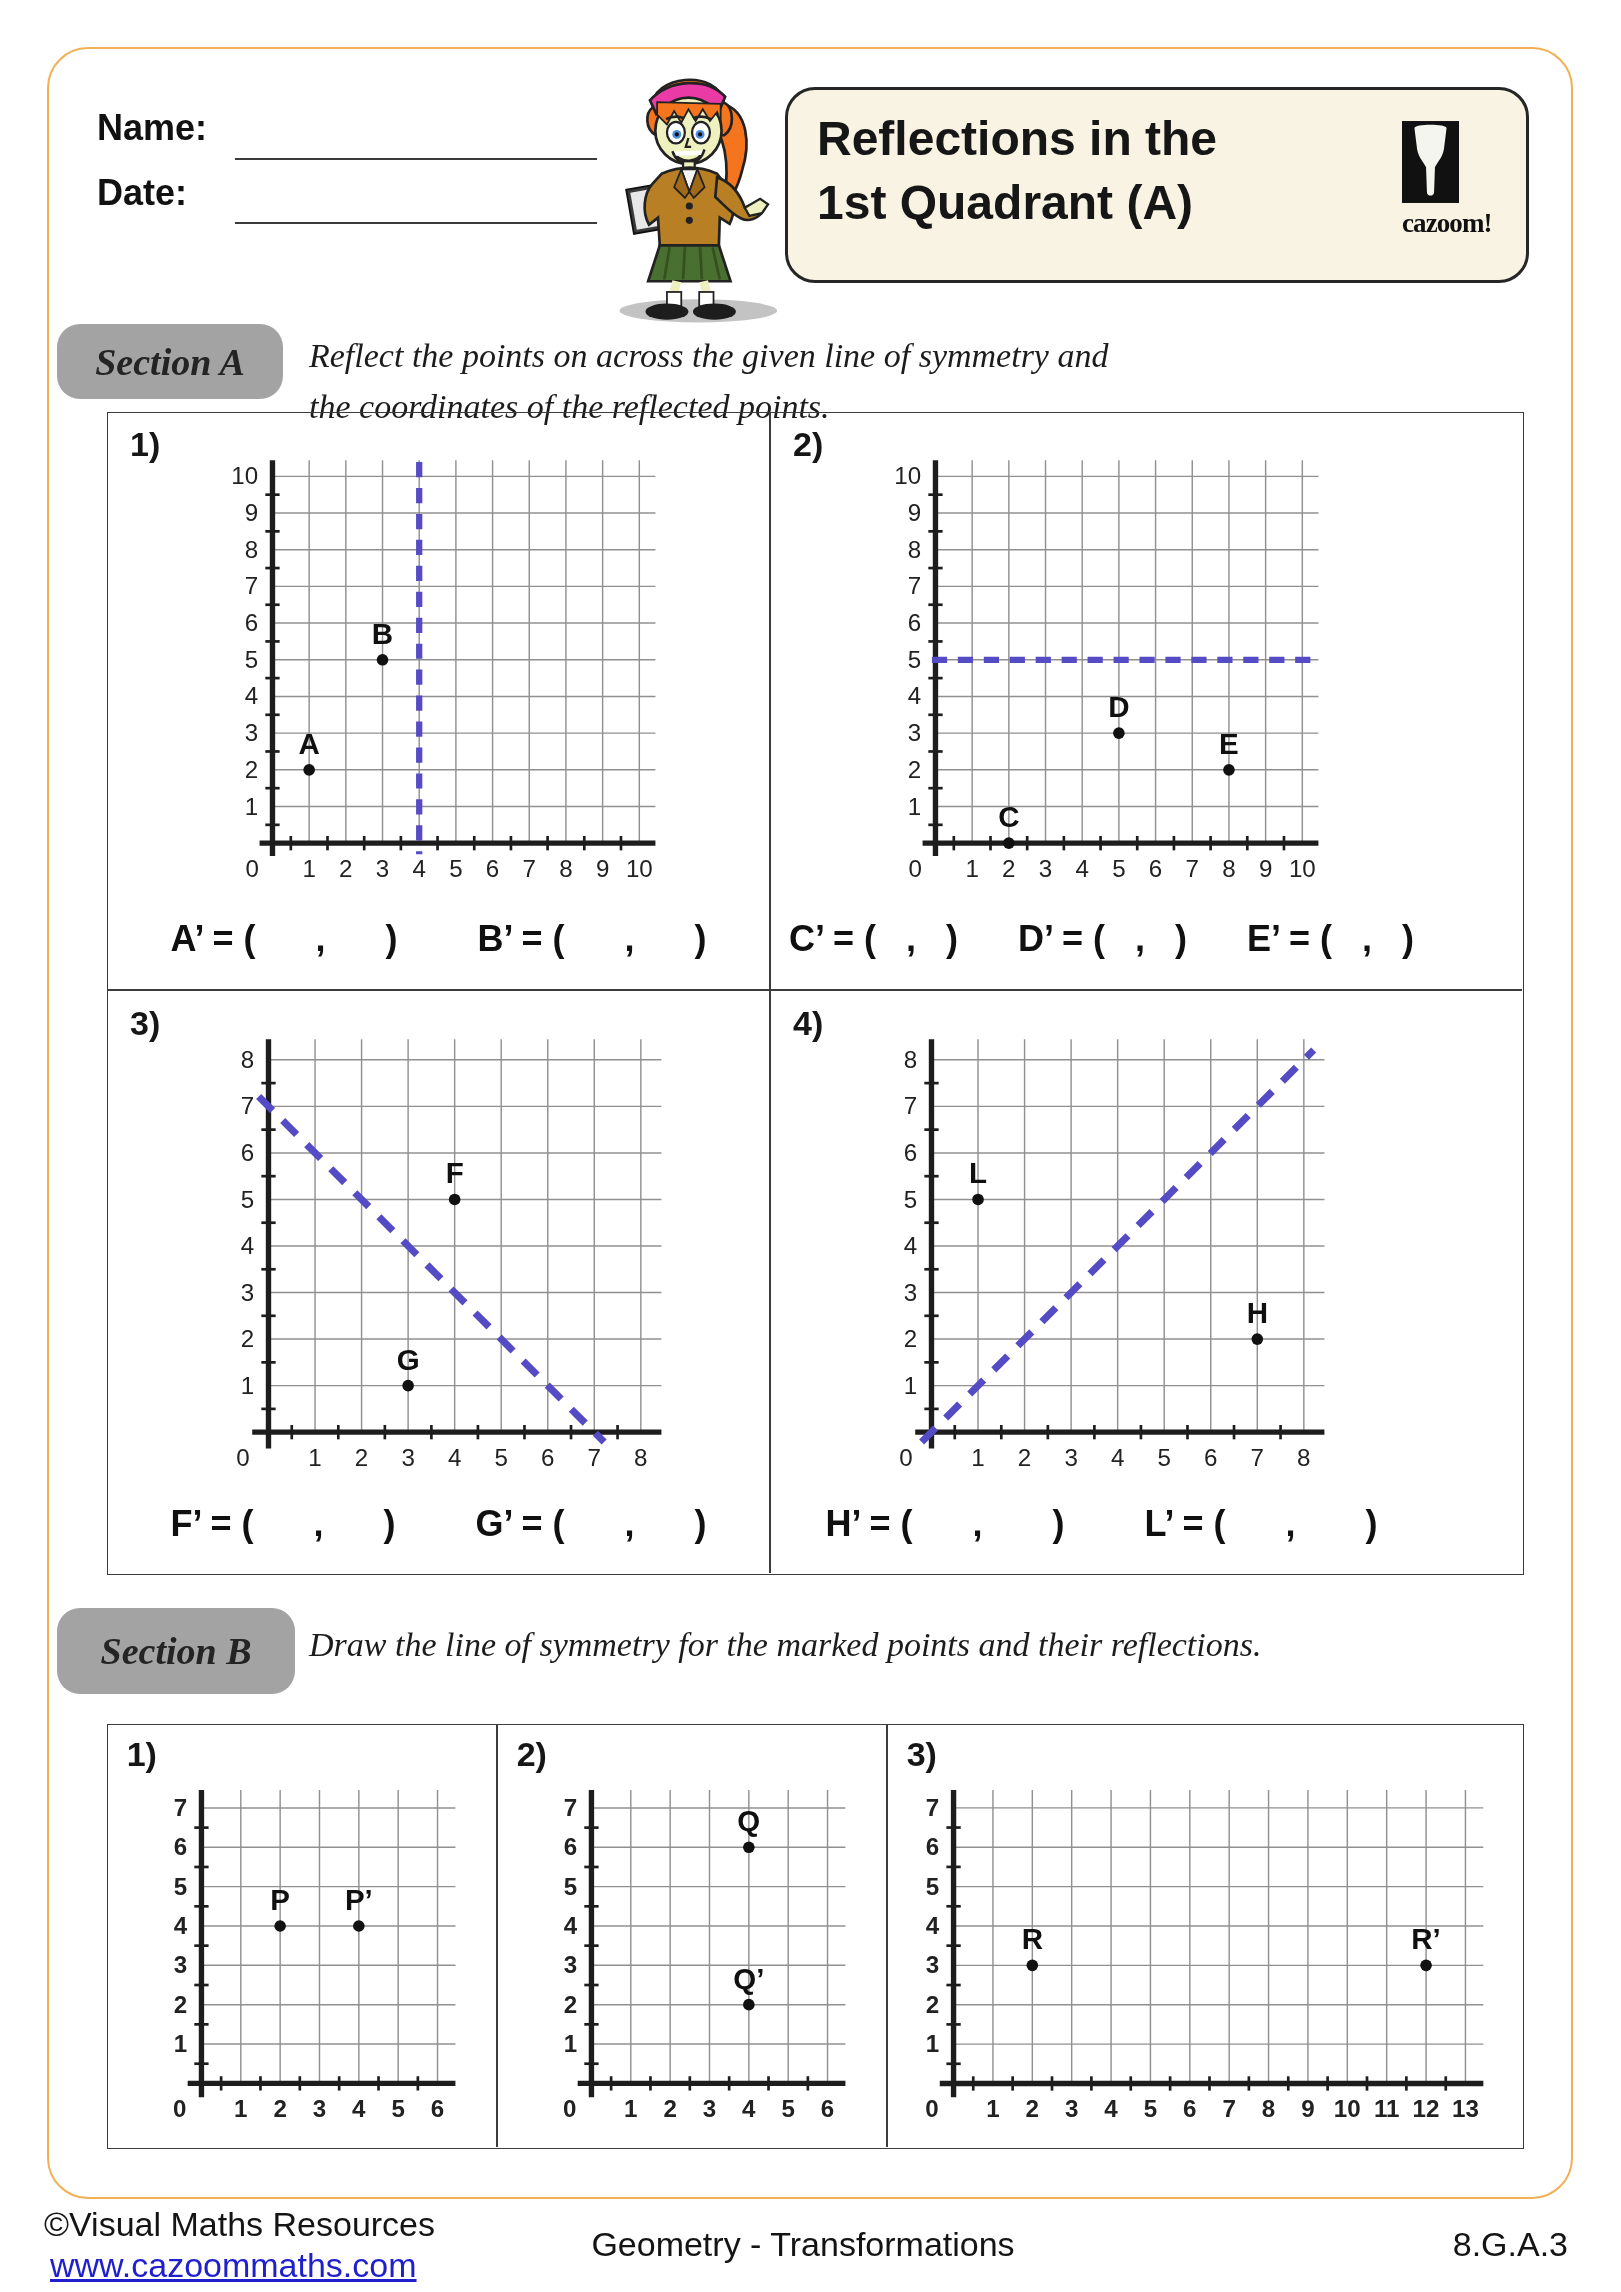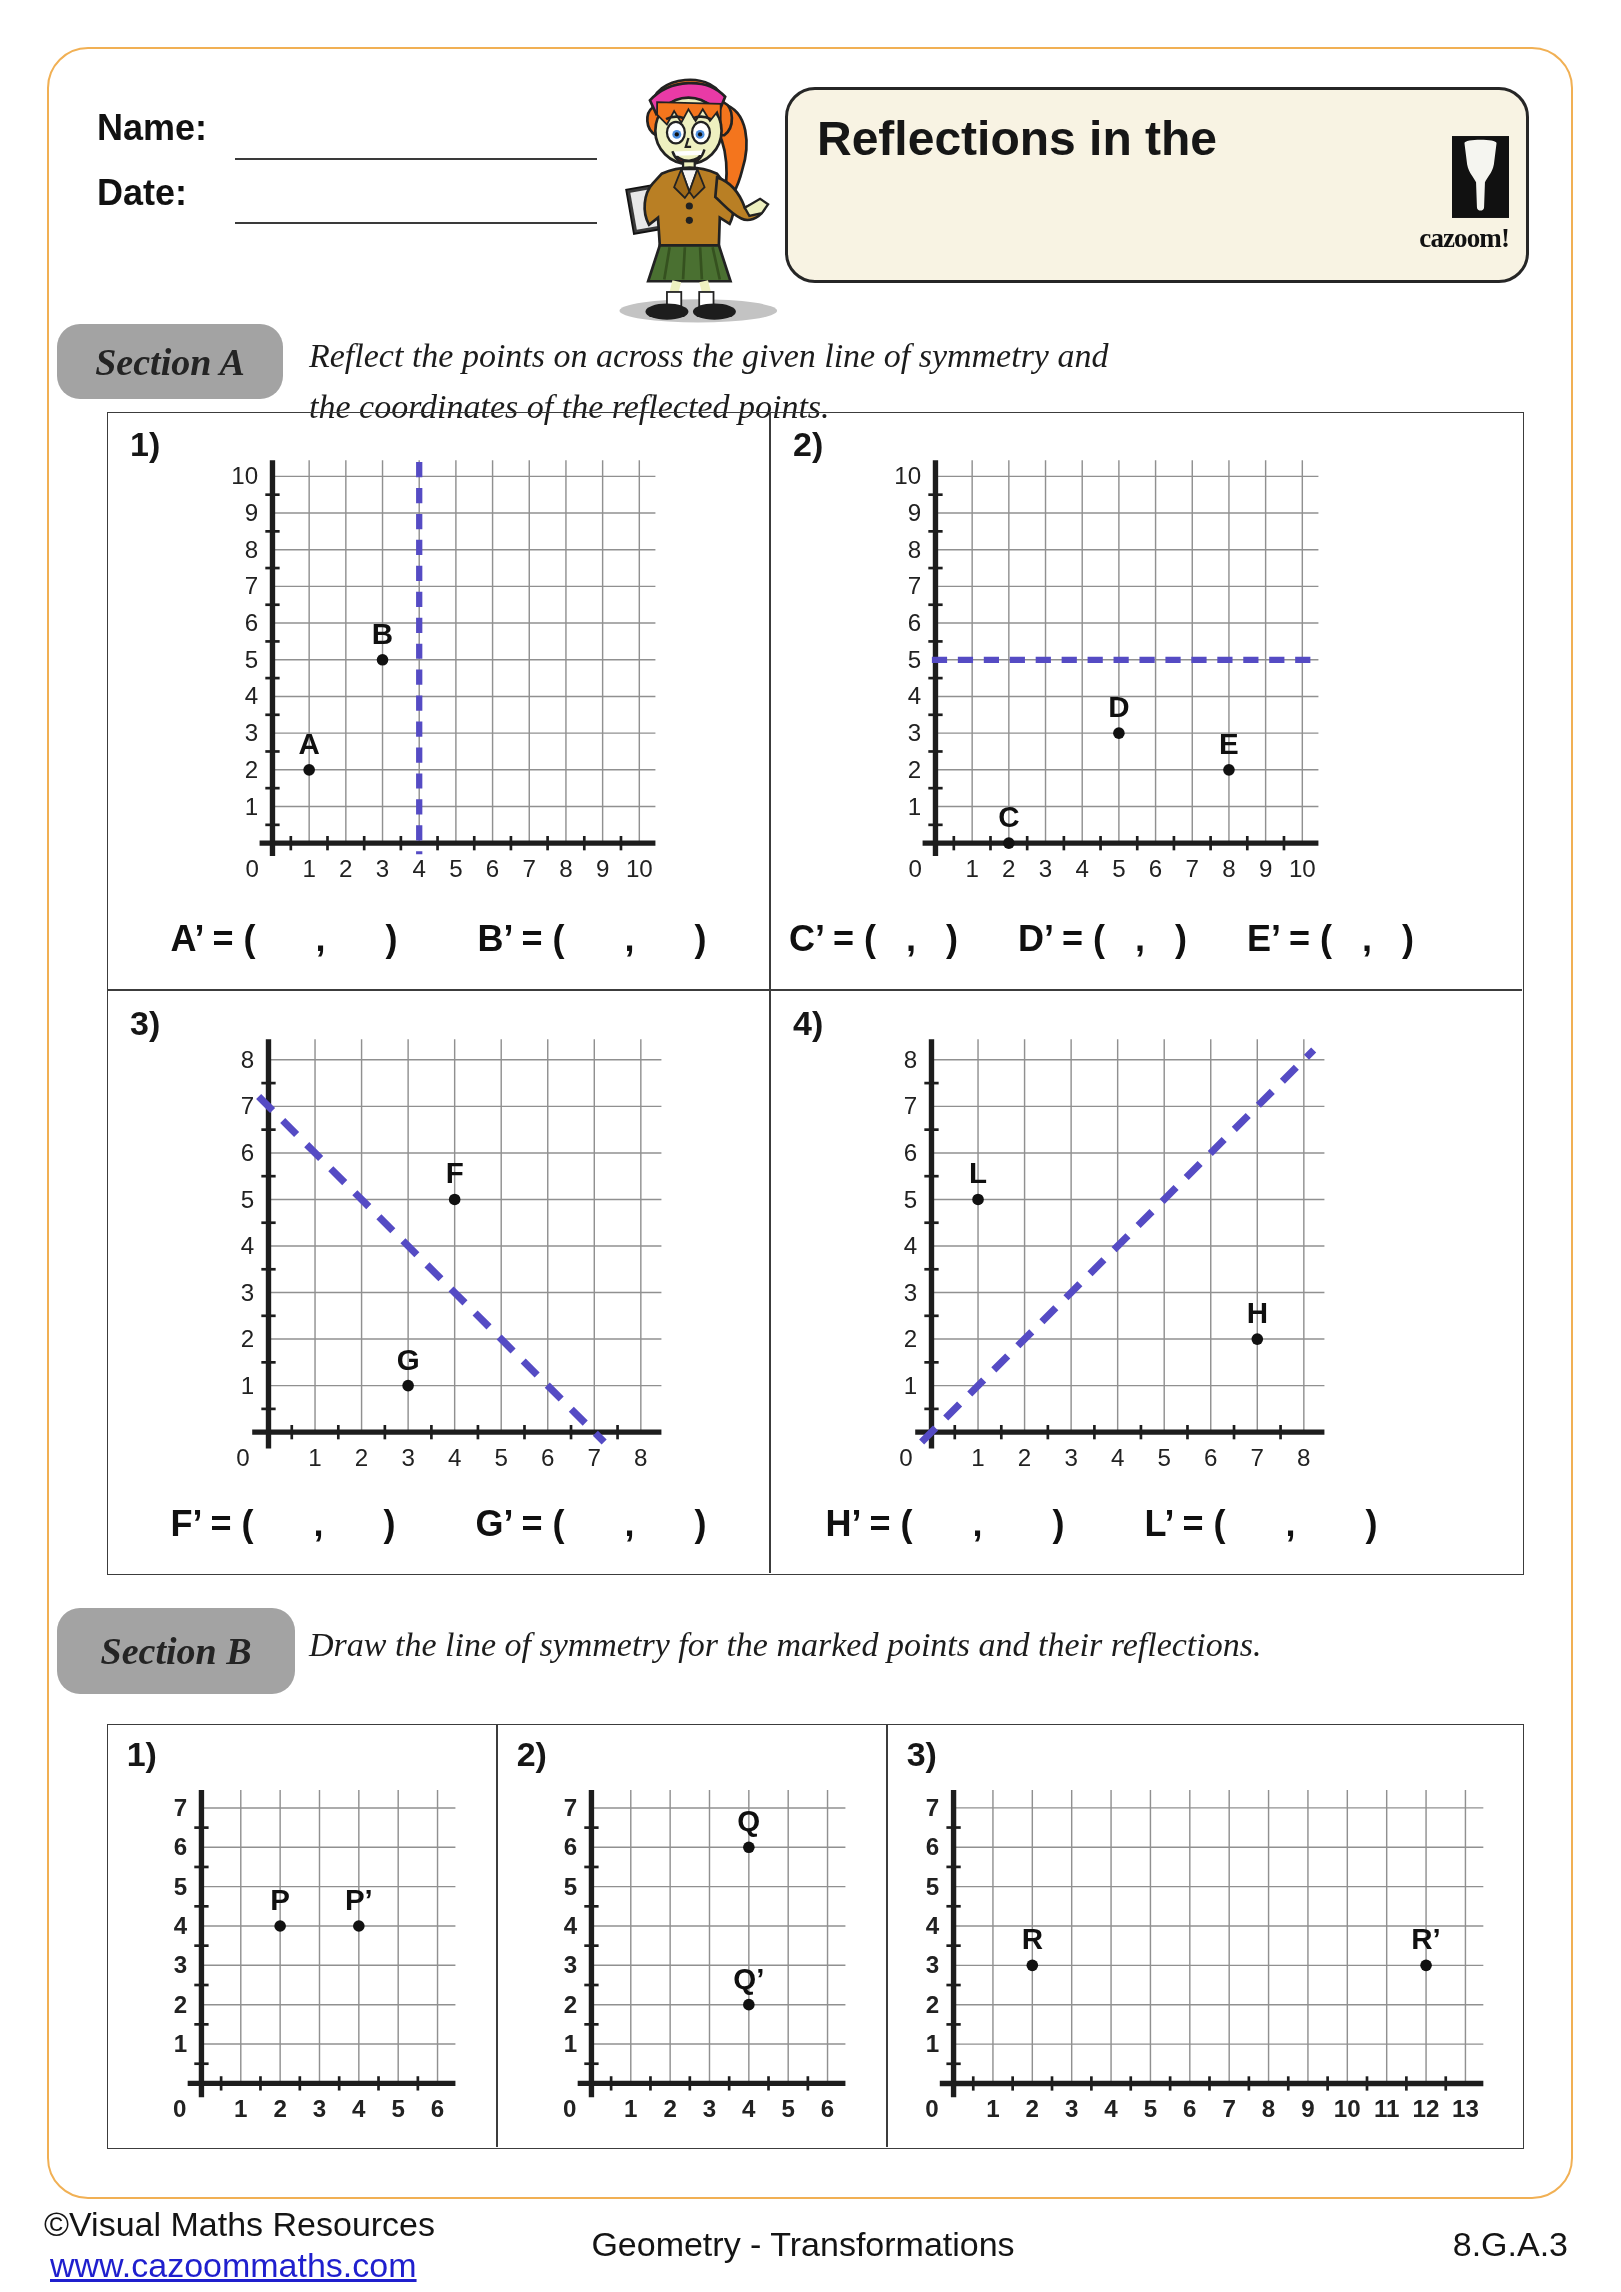--- a/index.html
+++ b/index.html
@@ -8,21 +8,21 @@
   .abs{position:absolute;}
 
   
   #page-border{left:47px;top:47px;width:1522px;height:2148px;border:2.7px solid #f1b054;border-radius:41px;}
 
   
   .hdr-label{font:700 36px "Liberation Sans",sans-serif;color:#111;}
   .write-line{height:1.8px;background:#3a3a3a;}
   #title-box{left:785px;top:87px;width:738px;height:190px;background:#f8f3e3;border:3.6px solid #262626;border-radius:30px;}
   #title-text{left:817px;top:107px;font:700 48px/64px "Liberation Sans",sans-serif;color:#161616;}
-  #logo-wrap{left:1402px;top:121px;width:107px;text-align:right;margin-top:15px;}
+  #logo-wrap{left:1402px;top:121px;width:107px;text-align:left;}
   #logo-text{font:700 27px "Liberation Serif",serif;letter-spacing:-0.9px;color:#111;margin-top:1.8px;}
 
   
   .section-pill{background:#a3a3a3;border-radius:23px;display:flex;align-items:center;justify-content:center;}
   .section-pill span{font:italic 700 38px "Liberation Serif",serif;color:#242424;}
   .instruction{font:italic 400 34px/51px "Liberation Serif",serif;color:#1c1c1c;}
 
   
   .ptable{border:1.8px solid #3c3c3c;}
   .divider{background:#3c3c3c;}
@@ -89,20 +89,21 @@
       <rect x="77" y="268" width="16" height="16" fill="#ffffff" stroke="#222" stroke-width="2"></rect>
       <rect x="113" y="268" width="16" height="16" fill="#ffffff" stroke="#222" stroke-width="2"></rect>
       <ellipse cx="77" cy="290" rx="24" ry="9" fill="#1d1d1d"></ellipse>
       <ellipse cx="130" cy="290" rx="24" ry="9" fill="#1d1d1d"></ellipse>
     </svg>
   </div>
 
   <div class="abs" id="title-box"></div>
   <div class="abs" id="title-text">
     <div>Reflections in the</div>
+    <div>1st Quadrant (A)</div>
   </div>
   <div class="abs" id="logo-wrap">
     <svg width="57" height="82" viewBox="0 0 64 92">
       <rect x="0" y="0" width="64" height="92" fill="#111"></rect>
       <path d="M14 8 C14 3 50 3 50 8 L47 32 C45 42 39 47 37 52 L36 80 C36 85 28 85 28 80 L27 52 C25 47 19 42 17 32 Z" fill="#f5f5f0"></path>
     </svg>
     <div id="logo-text">cazoom!</div>
   </div>
 
   <div class="abs section-pill" style="left:57px;top:324px;width:226px;height:75px;">

